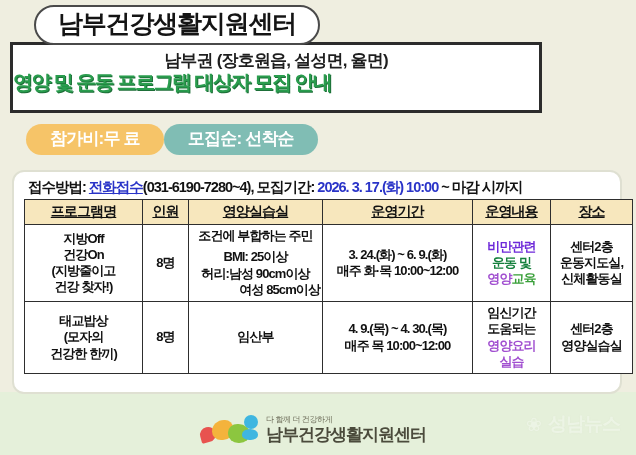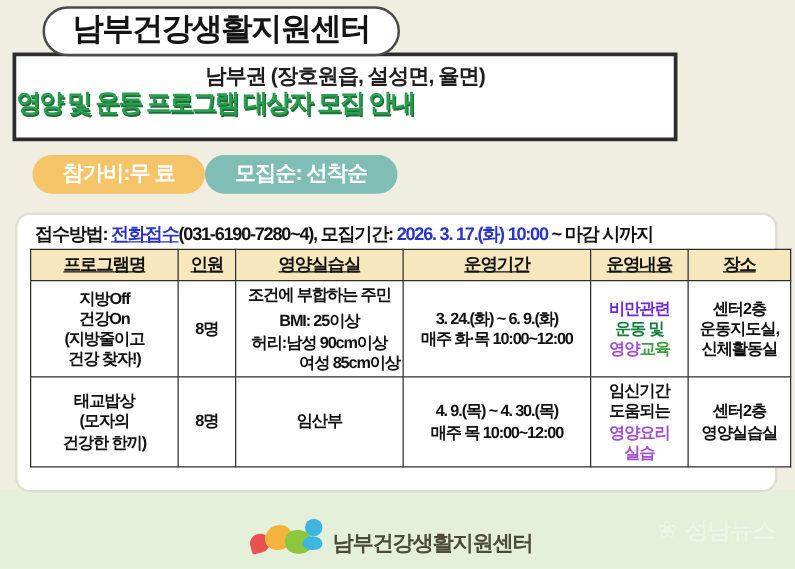--- a/index.html
+++ b/index.html
@@ -224,20 +224,21 @@
 
   <div class="logo-left">
     <span class="logo-mark">
       <i class="lm1"></i>
         <i class="lm2"></i>
         <i class="lm3"></i>
         <i class="lm4"></i>
         <i class="lm5"></i>
     </span>
     <span class="logo-text">
+      <span class="logo-tag">다 함께 더 건강하게</span>
       <span class="logo-name">남부건강생활지원센터</span>
     </span>
   </div>
 
   <div class="watermark">
     <span class="wm-icon">❀</span>
     <span class="wm-text">성남뉴스</span>
   </div>
 
 </div>

